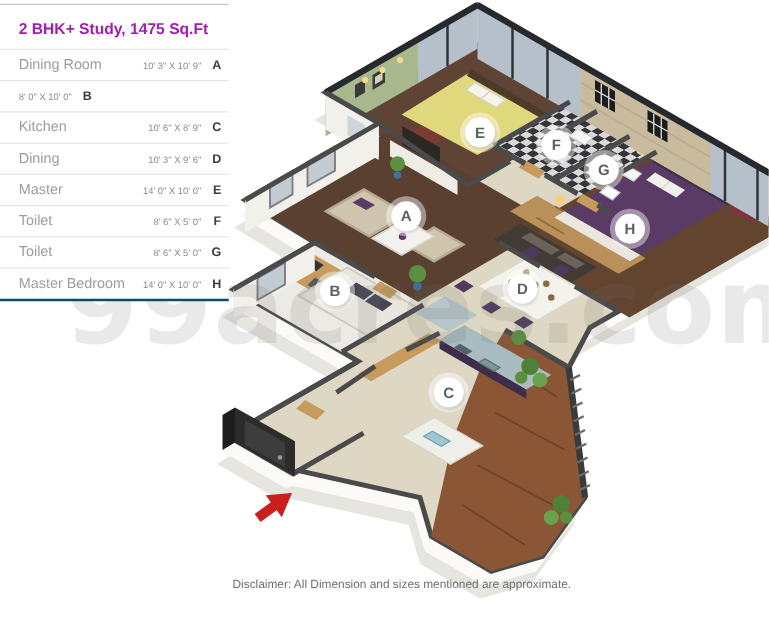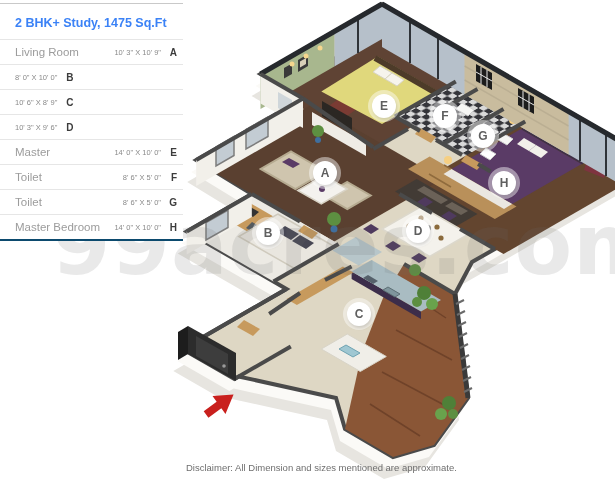--- a/index.html
+++ b/index.html
@@ -3,21 +3,21 @@
 <meta charset="utf-8">
 <style>
   html,body{margin:0;padding:0;}
   body{width:615px;height:494px;overflow:hidden;background:#fff;
        font-family:"Liberation Sans","DejaVu Sans",sans-serif;position:relative;}
   .stage{position:absolute;inset:0;width:615px;height:494px;background:#fff;}
 
   
   .legend{position:absolute;left:0;top:3px;width:183px;background:#fff;
           border-top:1px solid #c9c9c9;z-index:5;}
-  .legend-title{padding:12px 6px 9px 15px;font-size:12.5px;font-weight:bold;color:#3b82f6;}
+  .legend-title{padding:12px 6px 9px 15px;font-size:12.5px;font-weight:bold;color:#a21caf;}
   .legend-row{display:flex;align-items:center;height:24px;border-top:1px solid #e6e6e6;
               padding:0 6px 0 15px;}
   .legend-row:last-child{border-bottom:2px solid #0c4a6e;}
   .room-name{flex:1;font-size:11.5px;color:#9c9c9c;white-space:nowrap;}
   .room-dim{font-size:7.5px;color:#8a8a8a;margin-right:5px;white-space:nowrap;}
   .room-letter{width:11px;text-align:right;font-size:10px;font-weight:bold;color:#3c3c3c;}
 
   
   svg.plan{position:absolute;left:0;top:0;z-index:1;}
 
@@ -231,33 +231,35 @@
   <div class="room-label" style="left:418px;top:231px">D</div>
   <div class="room-label" style="left:384px;top:106px">E</div>
   <div class="room-label" style="left:445px;top:116px">F</div>
   <div class="room-label" style="left:483px;top:136px">G</div>
   <div class="room-label" style="left:504px;top:183px">H</div>
 
   <div class="legend">
     <div class="legend-title">2 BHK+ Study, 1475 Sq.Ft</div>
 
     <div class="legend-row">
-      <span class="room-name">Living Room</span>
+      <span class="room-name">Dining Room</span>
       <span class="room-dim">10' 3" X 10' 9"</span>
       <span class="room-letter">A</span>
     </div>
     <div class="legend-row">
       <span class="room-dim">8' 0" X 10' 0"</span>
       <span class="room-letter">B</span>
     </div>
     <div class="legend-row">
+      <span class="room-name">Kitchen</span>
       <span class="room-dim">10' 6" X 8' 9"</span>
       <span class="room-letter">C</span>
     </div>
     <div class="legend-row">
+      <span class="room-name">Dining</span>
       <span class="room-dim">10' 3" X 9' 6"</span>
       <span class="room-letter">D</span>
     </div>
     <div class="legend-row">
       <span class="room-name">Master</span>
       <span class="room-dim">14' 0" X 10' 0"</span>
       <span class="room-letter">E</span>
     </div>
     <div class="legend-row">
       <span class="room-name">Toilet</span>

